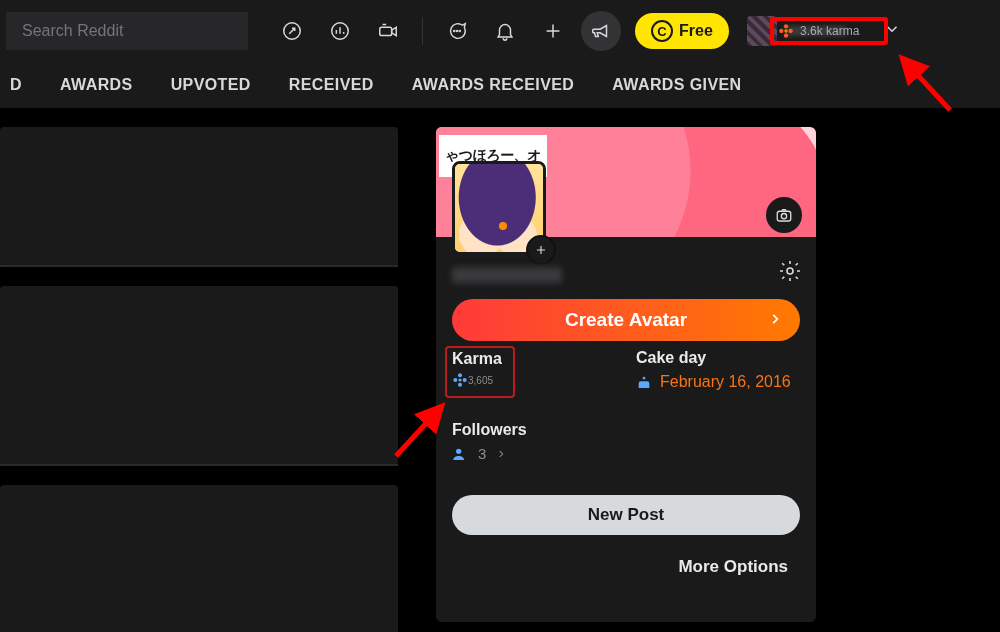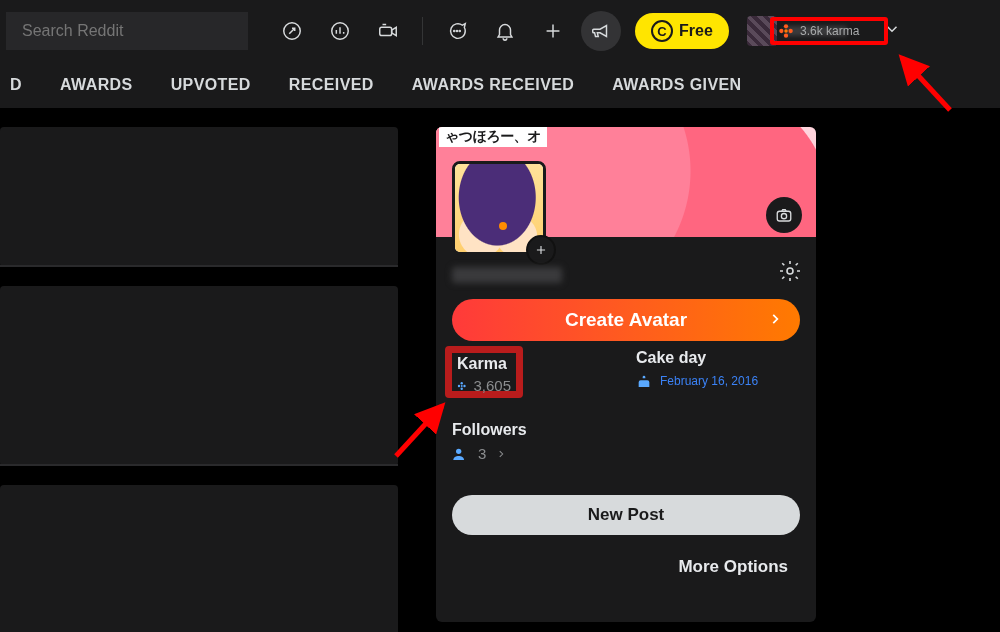--- a/index.html
+++ b/index.html
@@ -105,23 +105,23 @@
   .banner { width:100%; height:110px; position:relative; overflow:hidden;}
   .banner-bg{
     position:absolute; inset:0;
     background:
       radial-gradient(circle at 30% 40%, #ff8099 0 140px, transparent 141px),
       radial-gradient(circle at 72% 72%, #ff6680 0 120px, transparent 121px),
       radial-gradient(circle at 88% 20%, #ffb74d 0 30px, transparent 31px),
       linear-gradient(#ffd6de,#ffb6c4);
   }
   .banner-bubble{
-    position:absolute; left:3px; top:0px;
+    position:absolute; left:3px; top:8px;
     background:#fff; color:#1a1a1b; font-weight:700; font-size:14px;
-    padding:1px 6px; border-radius:0; letter-spacing:-0.5px;
+    padding:12px 6px; border-radius:0; letter-spacing:-0.5px;
     font-family:"Arial Black",sans-serif;
   }
   .banner-cam { position:absolute; right:14px; top:70px; width:36px;height:36px;border-radius:50%;
     background:#1a1a1b; display:flex;align-items:center;justify-content:center;cursor:pointer;}
   .banner-cam svg{width:18px;height:18px;stroke:#d7dadc;fill:none;stroke-width:1.8;}
   .avatar-lg {
     position:absolute; left:16px; top:34px;
     width:94px; height:94px; border-radius:8px; border:3px solid #1a1a1b;
     overflow:hidden; background:#fff;
   }
@@ -150,26 +150,26 @@
     background:linear-gradient(90deg,#ff3a3a 0%,#ff5b1f 50%,#ff7a00 100%);
     display:flex;align-items:center;justify-content:center;cursor:pointer;
     color:#fff; font-weight:700; font-size:19px;
   }
   .create-avatar .chev{position:absolute;right:18px;}
   .create-avatar .chev svg{width:14px;height:14px;stroke:#fff;stroke-width:3;fill:none;}
 
   .stats { position:absolute; left:16px; top:222px; width:348px; display:flex; }
   .stat { flex:1; }
   .stat .label{ font-weight:700; color:#e8eaed; font-size:16px;}
-  .stat .val{ margin-top:6px; display:flex; align-items:center; gap:8px; color:#3b82f6; font-size:12px;}
+  .stat .val{ margin-top:6px; display:flex; align-items:center; gap:8px; color:#f97316; font-size:16px;}
   .stat .val svg{width:16px;height:16px;}
 
   .karma-box{
-    position:absolute; left:9px; top:219px; width:78px; height:52px;
-    border:7px solid #b91c1c; border-radius:4px; padding:2px 5px;
+    position:absolute; left:9px; top:219px; width:70px; height:52px;
+    border:2px solid #b91c1c; border-radius:4px; padding:2px 5px;
   }
 
   .followers{ position:absolute; left:16px; top:294px;}
   .followers .label{font-weight:700; color:#e8eaed; font-size:16px;}
   .followers .val{margin-top:6px; display:flex; align-items:center; gap:10px; color:#8b8d8f; font-size:15px; cursor:pointer;}
   .followers .val svg{width:16px;height:16px;}
   .followers .chev svg{width:10px;height:10px;stroke:#8b8d8f;stroke-width:2.5;fill:none;}
 
   .newpost{
     position:absolute; left:16px; top:368px; width:348px; height:40px; border-radius:20px;
@@ -331,21 +331,21 @@
         <svg viewBox="0 0 24 24" fill="#5aa9ff">
             <path d="M4 21h16v-7a3 3 0 0 0-3-3H7a3 3 0 0 0-3 3v7zM12 4a2 2 0 0 1 2 2v2h-4V6a2 2 0 0 1 2-2z"></path>
           </svg>
         <span>February 16, 2016</span>
       </div>
     </div>
   </div>
 
   <div class="karma-box">
     <div class="label" style="font-weight:700;color:#e8eaed;font-size:16px">Karma</div>
-    <div class="val" style="margin-top:4px;display:flex;align-items:center;gap:7px;color:#8b8d8f;font-size:15px">
+    <div class="val" style="margin-top:4px;display:flex;align-items:center;gap:0;color:#8b8d8f;font-size:10px">
       <svg viewBox="0 0 24 24" width="16" height="16">
           <g fill="#5aa9ff">
             <circle cx="12" cy="5" r="3"></circle>
             <circle cx="12" cy="19" r="3"></circle>
             <circle cx="5" cy="12" r="3"></circle>
             <circle cx="19" cy="12" r="3"></circle>
             <circle cx="12" cy="12" r="2.4"></circle>
           </g>
         </svg>
       <span>3,605</span>

